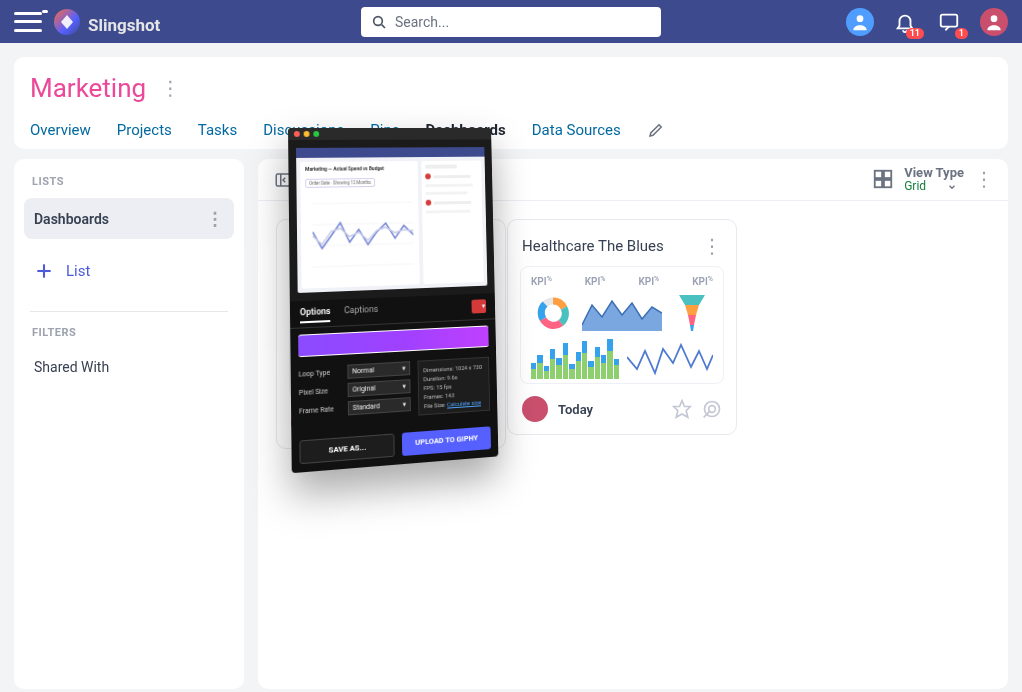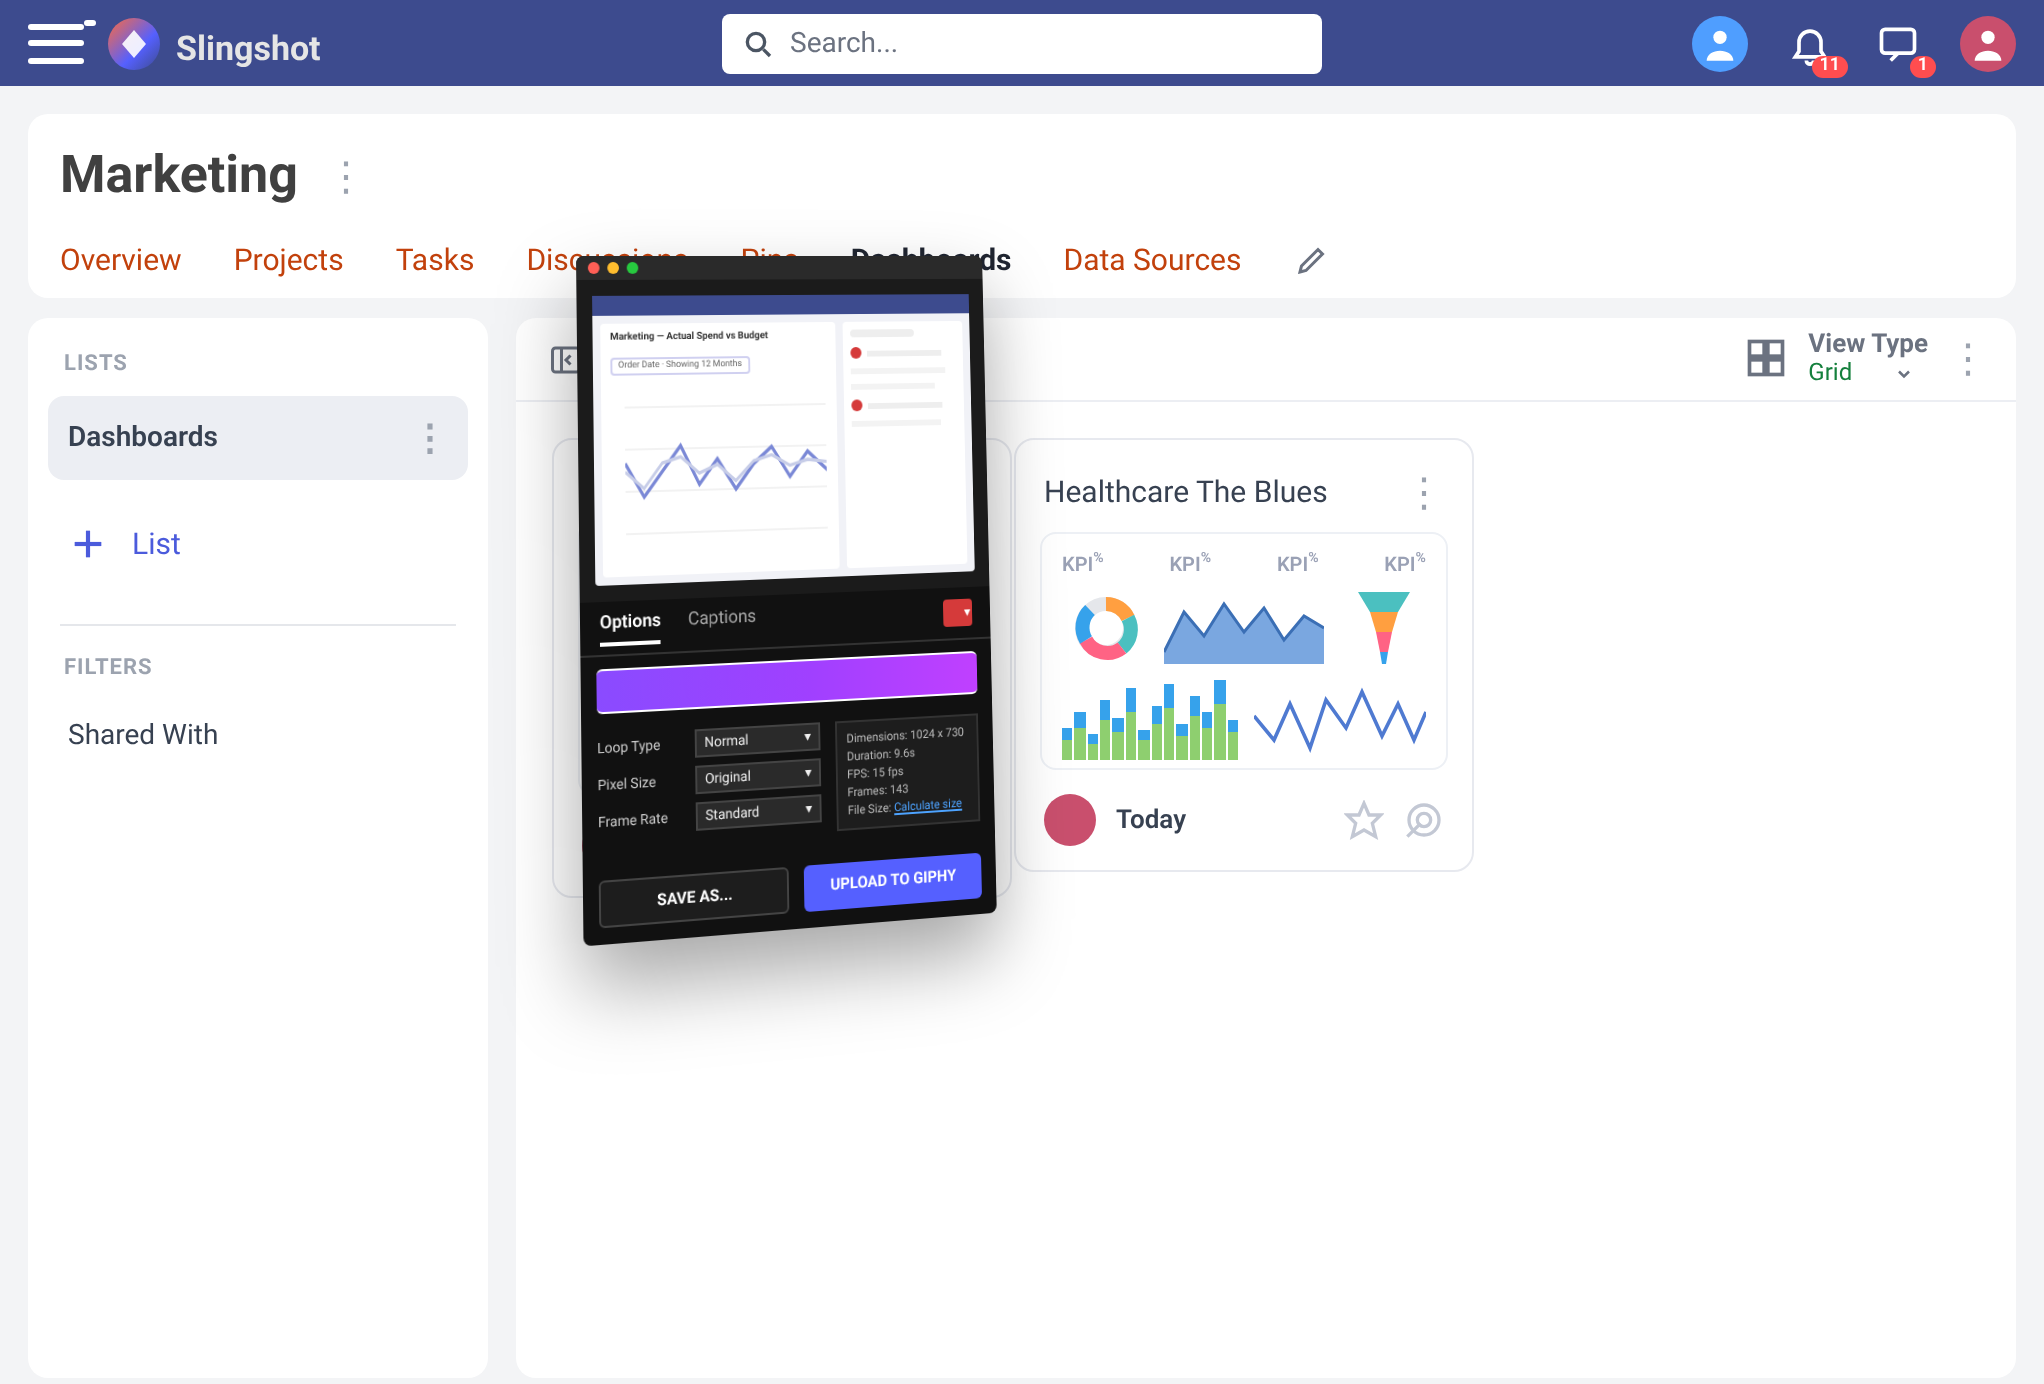--- a/index.html
+++ b/index.html
@@ -19,24 +19,24 @@
   .top-right { margin-left:auto; display:flex; align-items:center; gap:18px; }
   .avatar-circle { width:28px; height:28px; border-radius:50%; background:#a8c6ff; display:flex;align-items:center;justify-content:center; overflow:hidden; }
   .avatar-circle.blue{ background:#4f9eff; }
   .avatar-circle.user{ background:#c94f6d; }
   .icon-btn { position:relative; width:26px; height:26px; display:flex; align-items:center; justify-content:center; color:#fff; cursor:pointer; }
   .badge { position:absolute; bottom:-4px; right:-6px; background:#ff4d4f; color:#fff; font-size:9px; font-weight:600; border-radius:8px; padding:1px 4px; line-height:1; }
 
   
   .workspace { margin:14px 14px 0 14px; background:#fff; border-radius:10px; padding:16px 16px 0 16px; }
   .page-head{ display:flex; align-items:center; gap:14px; }
-  .page-title { font-size:26px; font-weight:700; color:#404040; }
+  .page-title { font-size:26px; font-weight:400; color:#ec4899; }
   .dots { color:#9ca3af; font-size:20px; cursor:pointer;}
   .tabs { display:flex; gap:26px; margin-top:18px; align-items:center; padding-bottom:10px;}
-  .tab { font-size:15px; color:#c2410c; cursor:pointer;}
+  .tab { font-size:15px; color:#0369a1; cursor:pointer;}
   .tab.active{ color:#1f2430; font-weight:700;}
   .pencil{ color:#6b7280; cursor:pointer;}
 
   
   .main { display:flex; gap:14px; margin:10px 14px 14px 14px; height:530px;}
   .sidebar { width:230px; background:#fff; border-radius:10px; padding:16px 10px;}
   .side-head { font-size:11px; letter-spacing:0.5px; color:#9ca3af; font-weight:700; padding:0 8px 10px 8px;}
   .side-item { display:flex; align-items:center; gap:10px; padding:10px 10px; border-radius:8px; font-size:14px; color:#374151; cursor:pointer; position:relative;}
   .side-item.active{ background:#eceef3; font-weight:600;}
   .side-item .dots{ margin-left:auto; font-size:18px;}

